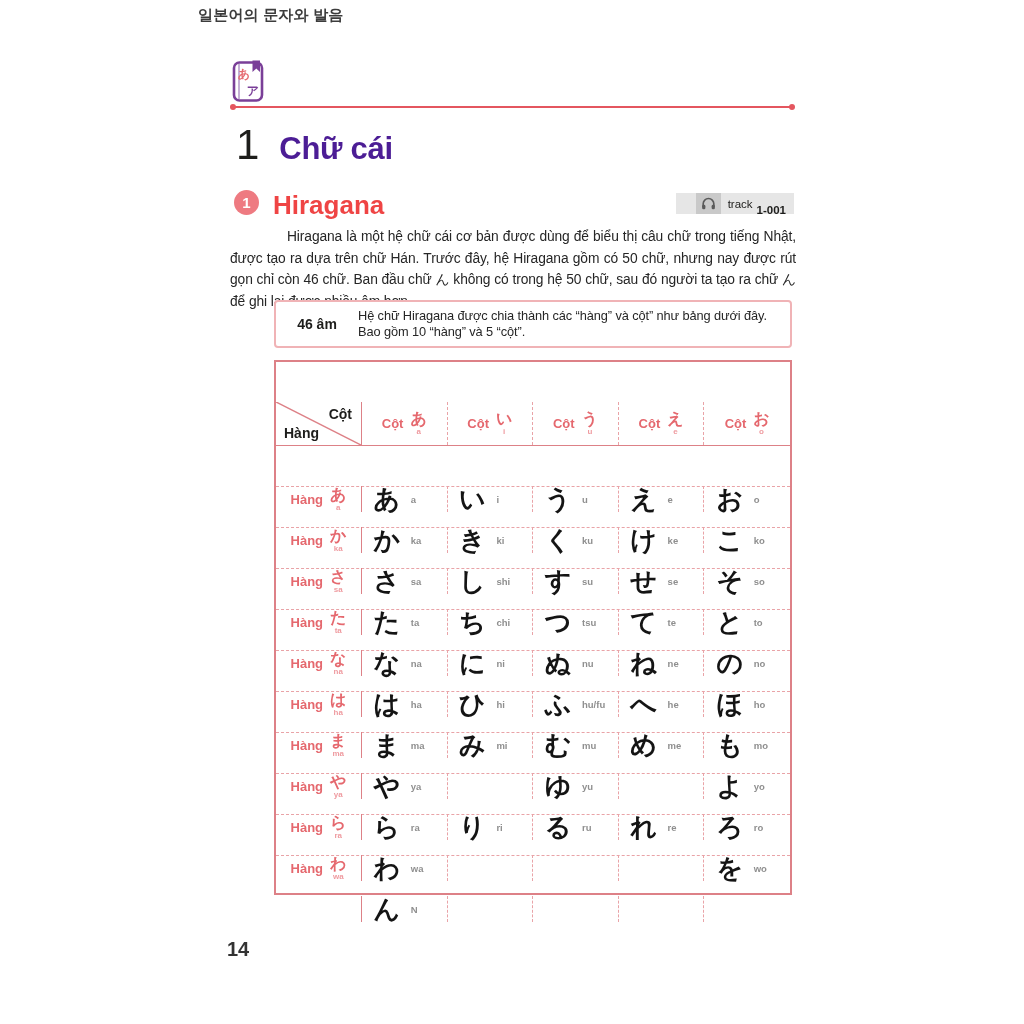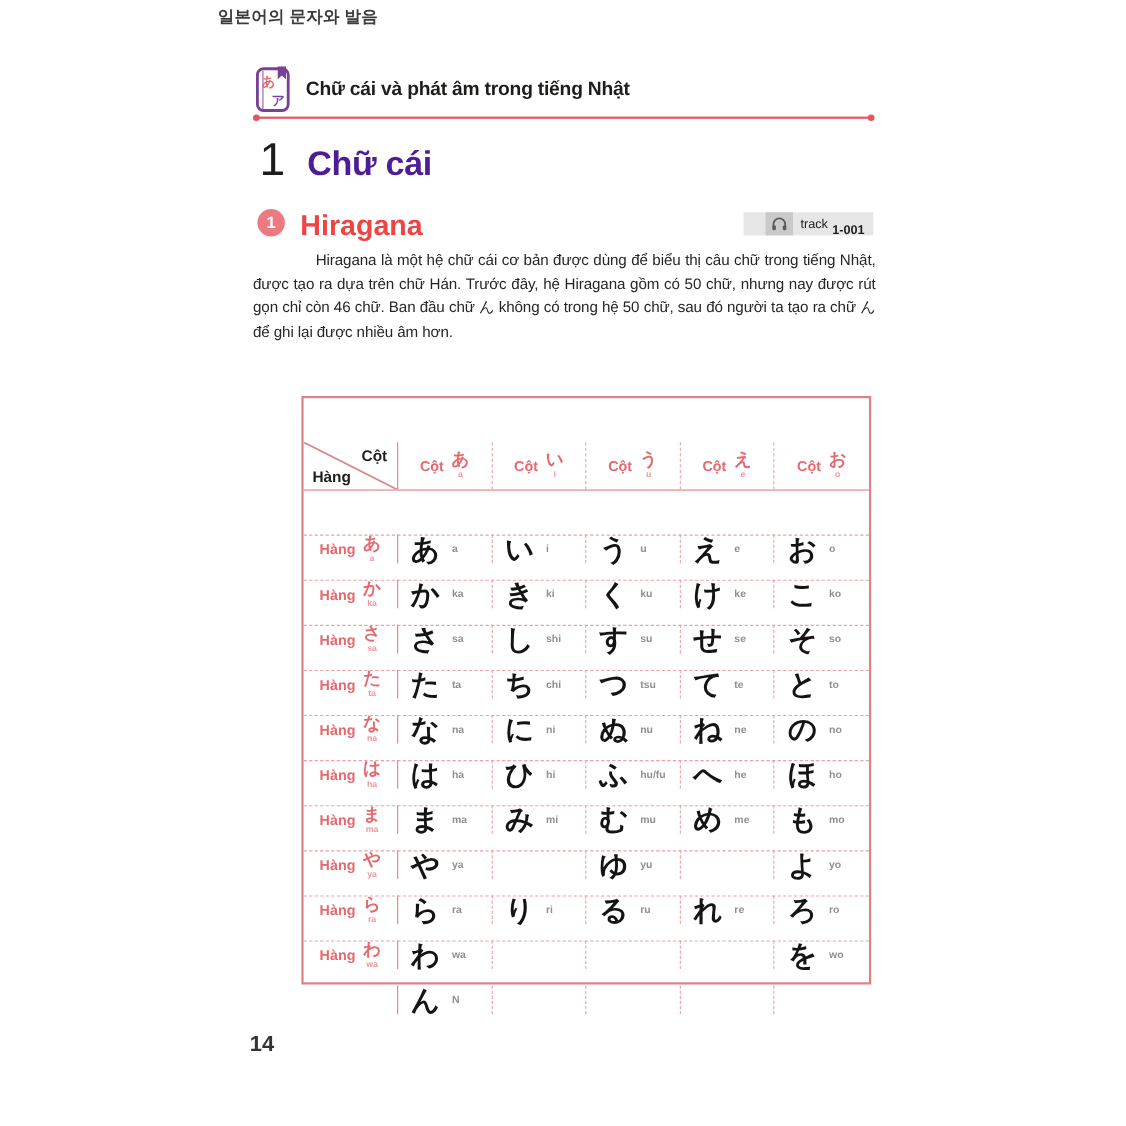--- a/index.html
+++ b/index.html
@@ -74,21 +74,20 @@
 
   <div class="chap-header">
     <div class="chap-inner">
       <svg class="book-icon" viewBox="0 0 35 47">
         <rect x="3" y="5.5" width="28" height="38" rx="5.5" fill="#ffffff" stroke="#7a3f98" stroke-width="2.6"></rect>
         <path d="M8 7 v35" stroke="#b79ccb" stroke-width="1.6"></path>
         <path d="M21.5 3.5 h7.5 v11.5 l-3.75 -3.4 l-3.75 3.4 z" fill="#7a3f98"></path>
         <text x="13" y="21" font-size="12" font-weight="bold" fill="#e5686e" text-anchor="middle" font-family="'DejaVu Sans',sans-serif">あ</text>
         <text x="22" y="38" font-size="12" font-weight="bold" fill="#7a3f98" text-anchor="middle" font-family="'DejaVu Sans',sans-serif">ア</text>
       </svg>
-      <span class="chap-title">Chữ cái và phát âm trong tiếng Nhật</span>
     </div>
   </div>
   <div class="chap-rule">
     <span class="dot l"></span>
     <span class="line"></span>
     <span class="dot r"></span>
   </div>
 
   <div class="section-head">
     <span class="section-num">1</span>
@@ -108,20 +107,24 @@
       </span>
       <span class="track-text">
         <span>track</span>
         <span class="track-num">1-001</span>
       </span>
     </span>
   </div>
 
   <p class="intro">Hiragana là một hệ chữ cái cơ bản được dùng để biểu thị câu chữ trong tiếng Nhật, được tạo ra dựa trên chữ Hán. Trước đây, hệ Hiragana gồm có 50 chữ, nhưng nay được rút gọn chỉ còn 46 chữ. Ban đầu chữ ん không có trong hệ 50 chữ, sau đó người ta tạo ra chữ ん để ghi lại được nhiều âm hơn.</p>
 
+  <div class="note-box">
+    <span class="note-label">46 âm</span>
+    <span class="note-text">Hệ chữ Hiragana được chia thành các “hàng” và cột” như bảng dưới đây. Bao gồm 10 “hàng” và 5 “cột”.</span>
+  </div>
 
   <div class="htable">
     <div class="hrow header">
       <div class="hcell corner">
         <svg viewBox="0 0 100 100" preserveAspectRatio="none">
           <line x1="0" y1="0" x2="100" y2="100" stroke="#dd8187" stroke-width="1.5" vector-effect="non-scaling-stroke"></line>
         </svg>
         <span class="corner-top">Cột</span>
         <span class="corner-bottom">Hàng</span>
       </div>

